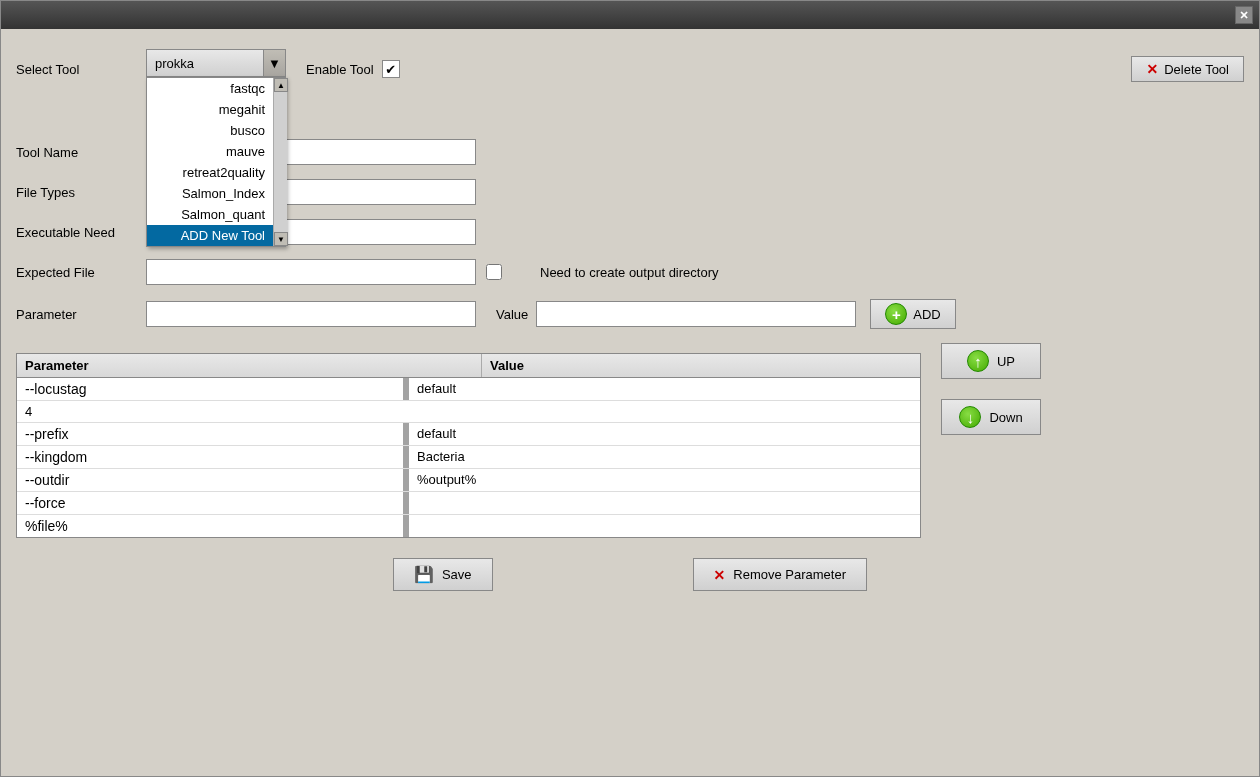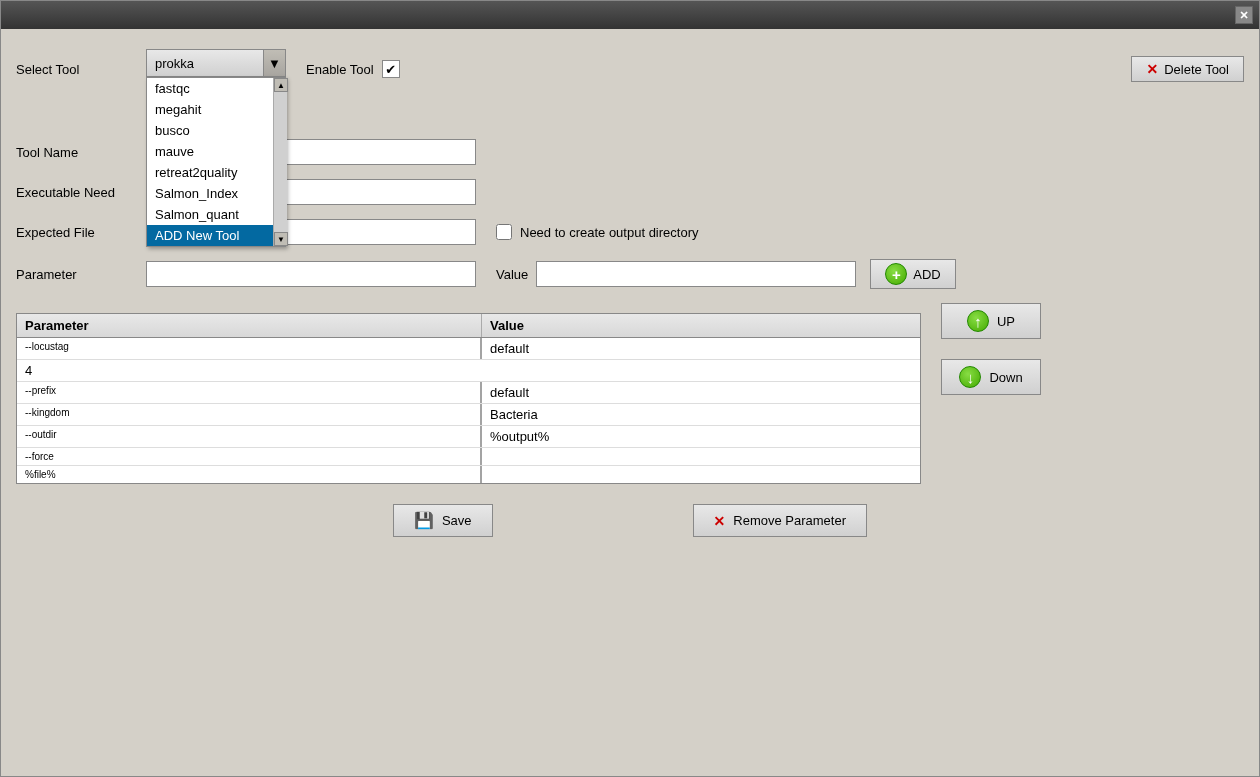--- a/index.html
+++ b/index.html
@@ -118,20 +118,21 @@
       border: 1px solid #888;
       z-index: 100;
       box-shadow: 2px 2px 4px rgba(0,0,0,0.3);
     }
 
     .dropdown-item {
       padding: 3px 8px;
       cursor: pointer;
       font-size: 13px;
       color: #000;
+      text-align: right;
     }
 
     .dropdown-item.selected {
       background: #0369a1;
       color: #fff;
     }
 
     .enable-tool-area {
       display: flex;
       align-items: center;
@@ -215,21 +216,22 @@
     }
 
     .value-label {
       margin-left: 20px;
       margin-right: 8px;
     }
 
     .output-dir-area {
       display: flex;
       align-items: center;
-      margin-left: 20px;
+      margin-left: 10px;
+      gap: 30px;
     }
 
     .output-checkbox {
       width: 16px;
       height: 16px;
       border: 1px solid #888;
       background: #fff;
       margin-right: 8px;
       cursor: pointer;
     }
@@ -265,24 +267,24 @@
     .table-row-item {
       display: flex;
       border-bottom: 1px solid #ddd;
     }
 
     .table-row-item:last-child {
       border-bottom: none;
     }
 
     .td-param {
-      width: 465px;
+      width: 392px;
       padding: 3px 8px;
-      font-size: 10px;
-      border-right: 2px solid #a3a3a3;
+      font-size: 14px;
+      border-right: 6px solid #a3a3a3;
       background: #fff;
     }
 
     .td-value {
       flex: 1;
       padding: 3px 8px;
       font-size: 13px;
       background: #fff;
     }
 
@@ -415,20 +417,24 @@
         <span class="x-icon">✕</span>
         <span>Delete Tool</span>
       </button>
     </div>
 
     <div class="row" style="margin-top: 50px;">
       <span class="label">Tool Name</span>
       <input class="input-field" type="text" value="" style="">
     </div>
 
+    <div class="row">
+      <span class="label">File Types</span>
+      <input class="input-field" type="text" value="" style="">
+    </div>
 
     <div class="row">
       <span class="label">Executable Need</span>
       <input class="input-field" type="text" value="ka" style="">
     </div>
 
     <div class="row">
       <span class="label">Expected File</span>
       <input class="input-field" type="text" value="" style="">
       <div class="output-dir-area">

